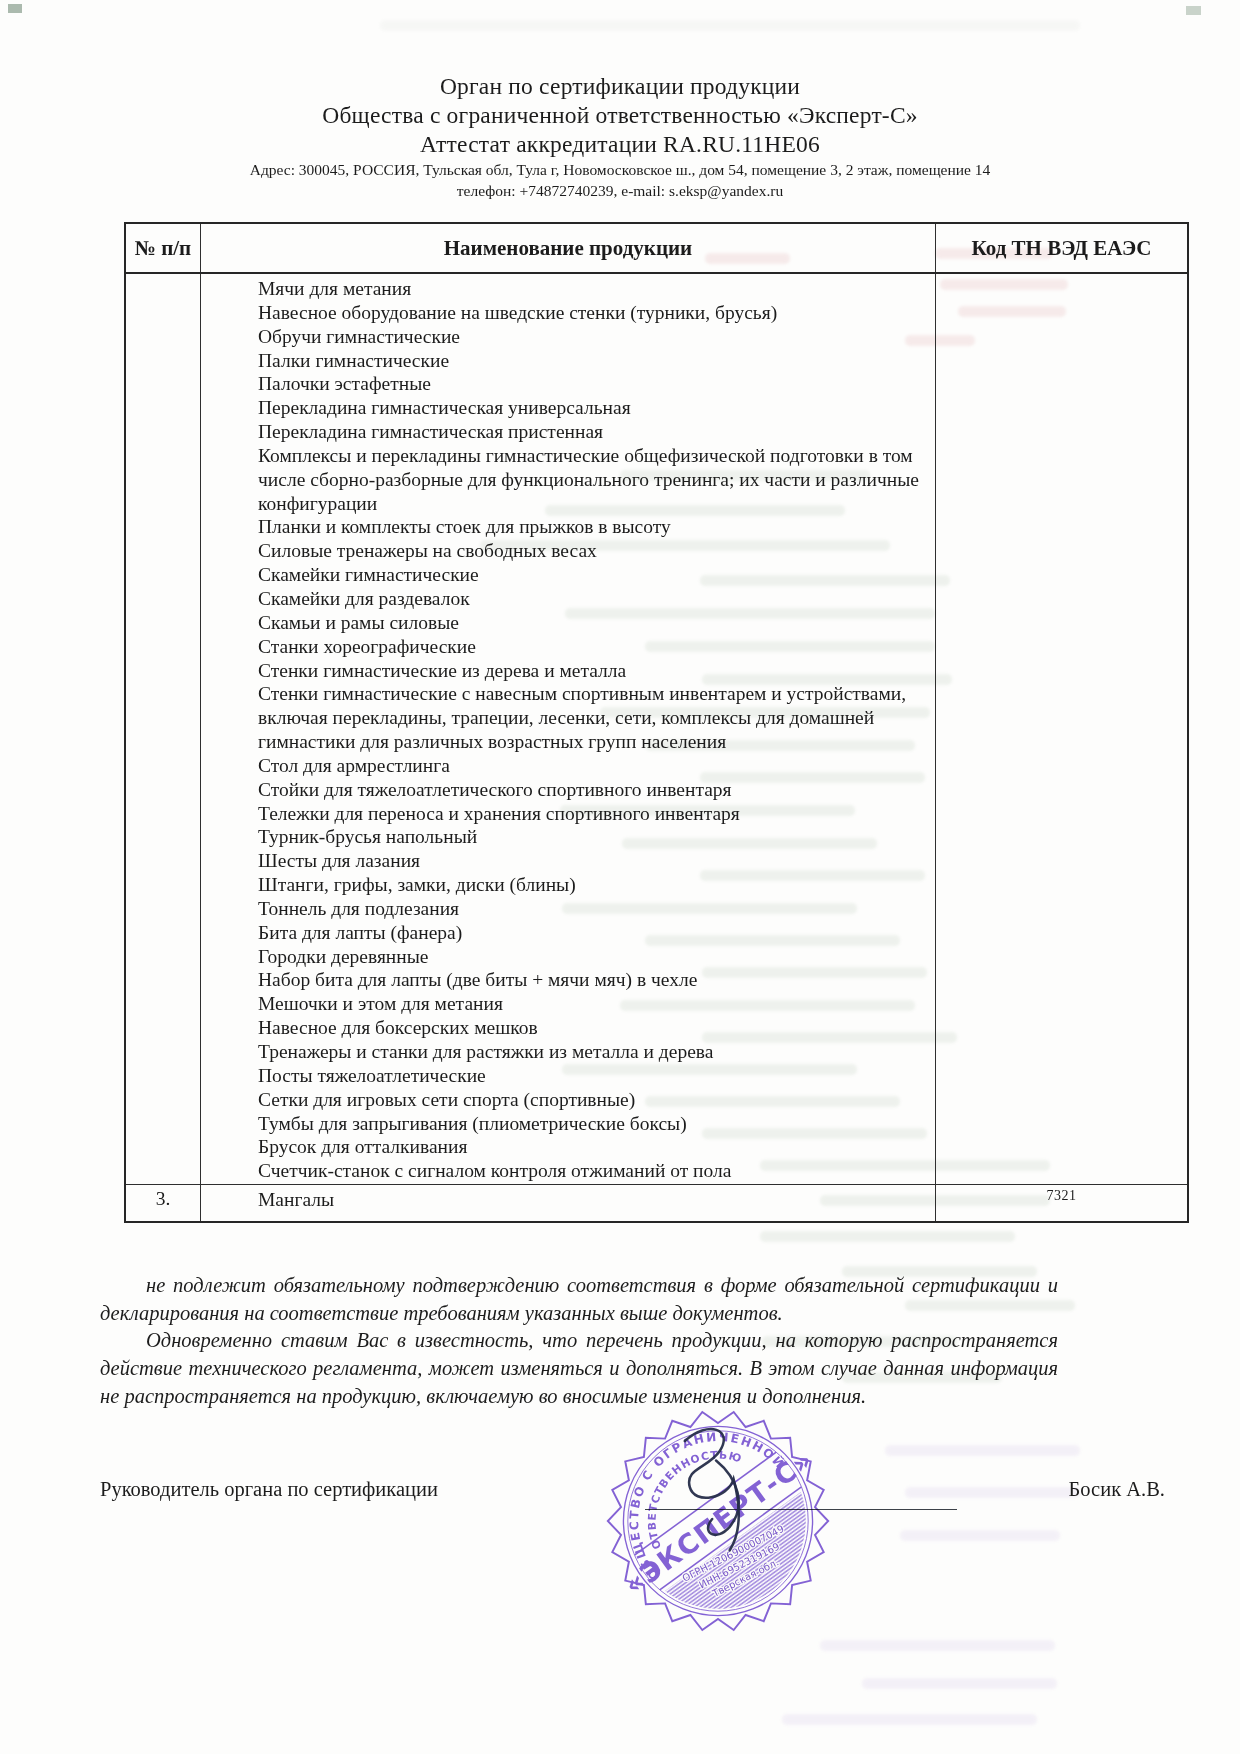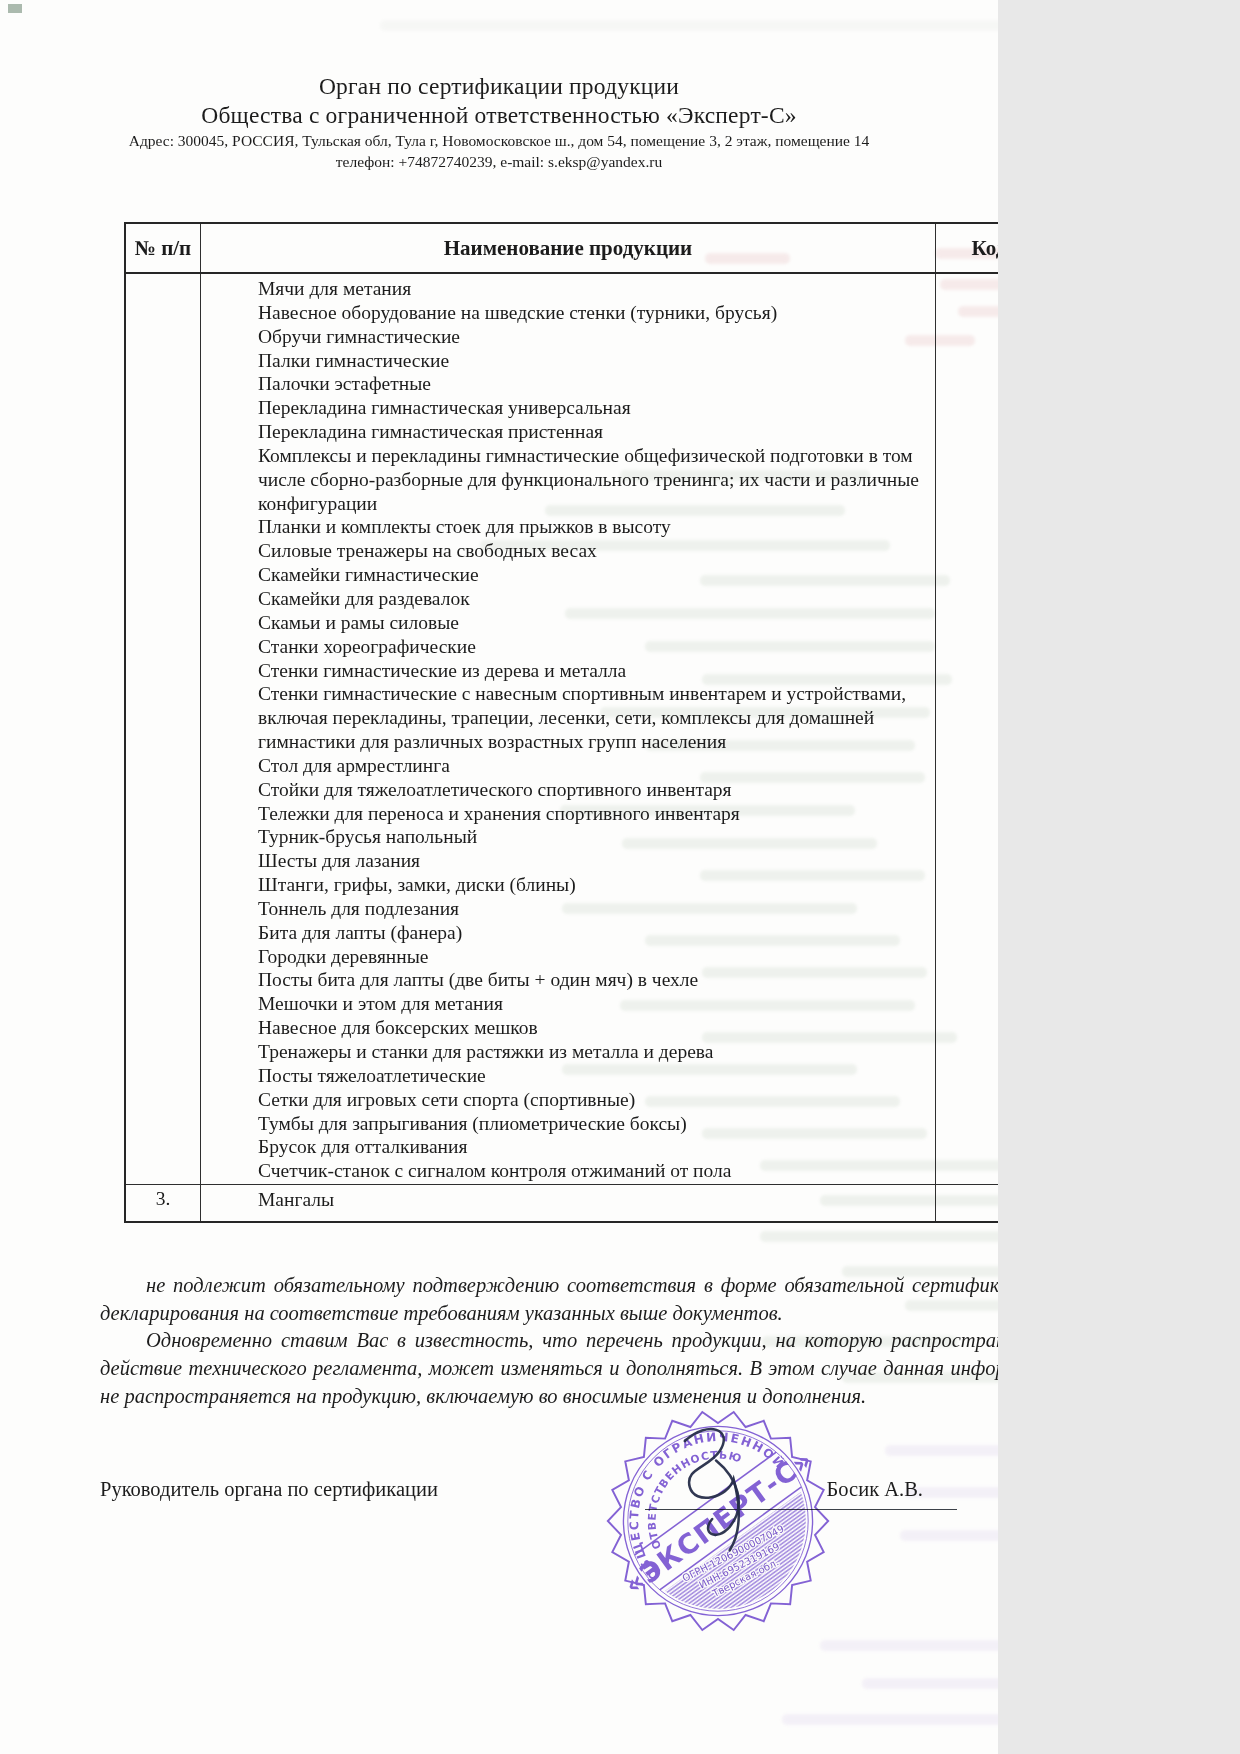--- a/index.html
+++ b/index.html
@@ -1,16 +1,16 @@
 <!DOCTYPE html>
 <html><head>
 <meta charset="utf-8">
 <style>
   html,body{margin:0;padding:0;background:#e8e8e8;}
-  .page{position:relative;width:998px;height:1754px;background:#fdfdfc;overflow:hidden;
+  .page{position:relative;width:1240px;height:1754px;background:#fdfdfc;overflow:hidden;
         font-family:"Liberation Serif", serif;color:#1c1c1c;}
   
   .hdr{position:absolute;top:72px;left:70px;right:70px;text-align:center;}
   .h1{font-size:23.5px;line-height:29px;letter-spacing:.2px;}
   .h2{font-size:15.5px;line-height:21px;}
   
   .tbl{position:absolute;left:124px;top:222px;width:1059px;border-collapse:collapse;table-layout:fixed;}
   .tbl th,.tbl td{border:1.7px solid #2f2f2f;vertical-align:top;padding:0;}
   .tbl{border:2.2px solid #262626;}
   .tbl thead th{height:48px;vertical-align:middle;font-weight:bold;text-align:center;
@@ -100,20 +100,21 @@
       <div class="gh v" style="top: 1640px; left: 820px; width: 235px;"></div>
       <div class="gh v" style="top: 1678px; left: 862px; width: 195px;"></div>
       <div class="gh v" style="top: 1714px; left: 782px; width: 255px;"></div>
       <div class="mark" style="top: 4px; left: 8px; width: 14px; height: 9px; background: rgb(51, 88, 59); opacity: 0.4;"></div>
       <div class="mark" style="top: 6px; left: 1186px; width: 15px; height: 9px; background: rgb(51, 88, 59); opacity: 0.25;"></div>
     </div>
 
   <div class="hdr">
     <div class="h1">Орган по сертификации продукции</div>
     <div class="h1">Общества с ограниченной ответственностью «Эксперт-С»</div>
+    <div class="h1">Аттестат аккредитации RA.RU.11НЕ06</div>
     <div class="h2">Адрес: 300045, РОССИЯ, Тульская обл, Тула г, Новомосковское ш., дом 54, помещение 3, 2 этаж, помещение 14</div>
     <div class="h2">телефон: +74872740239, e-mail: s.eksp@yandex.ru</div>
   </div>
 
   <table class="tbl">
     <thead>
       <tr>
         <th class="c-num">№ п/п</th>
         <th class="c-name">Наименование продукции</th>
         <th class="c-code">Код ТН ВЭД ЕАЭС</th>
@@ -141,21 +142,21 @@
             <div class="prod">Стенки гимнастические с навесным спортивным инвентарем и устройствами, включая перекладины, трапеции, лесенки, сети, комплексы для домашней гимнастики для различных возрастных групп населения</div>
             <div class="prod">Стол для армрестлинга</div>
             <div class="prod">Стойки для тяжелоатлетического спортивного инвентаря</div>
             <div class="prod">Тележки для переноса и хранения спортивного инвентаря</div>
             <div class="prod">Турник-брусья напольный</div>
             <div class="prod">Шесты для лазания</div>
             <div class="prod">Штанги, грифы, замки, диски (блины)</div>
             <div class="prod">Тоннель для подлезания</div>
             <div class="prod">Бита для лапты (фанера)</div>
             <div class="prod">Городки деревянные</div>
-            <div class="prod">Посты бита для лапты (две биты + один мяч) в чехле</div>
+            <div class="prod">Набор бита для лапты (две биты + мячи мяч) в чехле</div>
             <div class="prod">Мешочки и этом для метания</div>
             <div class="prod">Навесное для боксерских мешков</div>
             <div class="prod">Тренажеры и станки для растяжки из металла и дерева</div>
             <div class="prod">Посты тяжелоатлетические</div>
             <div class="prod">Сетки для игровых сети спорта (спортивные)</div>
             <div class="prod">Тумбы для запрыгивания (плиометрические боксы)</div>
             <div class="prod">Брусок для отталкивания</div>
             <div class="prod">Счетчик-станок с сигналом контроля отжиманий от пола</div>
           </td>
           <td class="c-code"></td>

